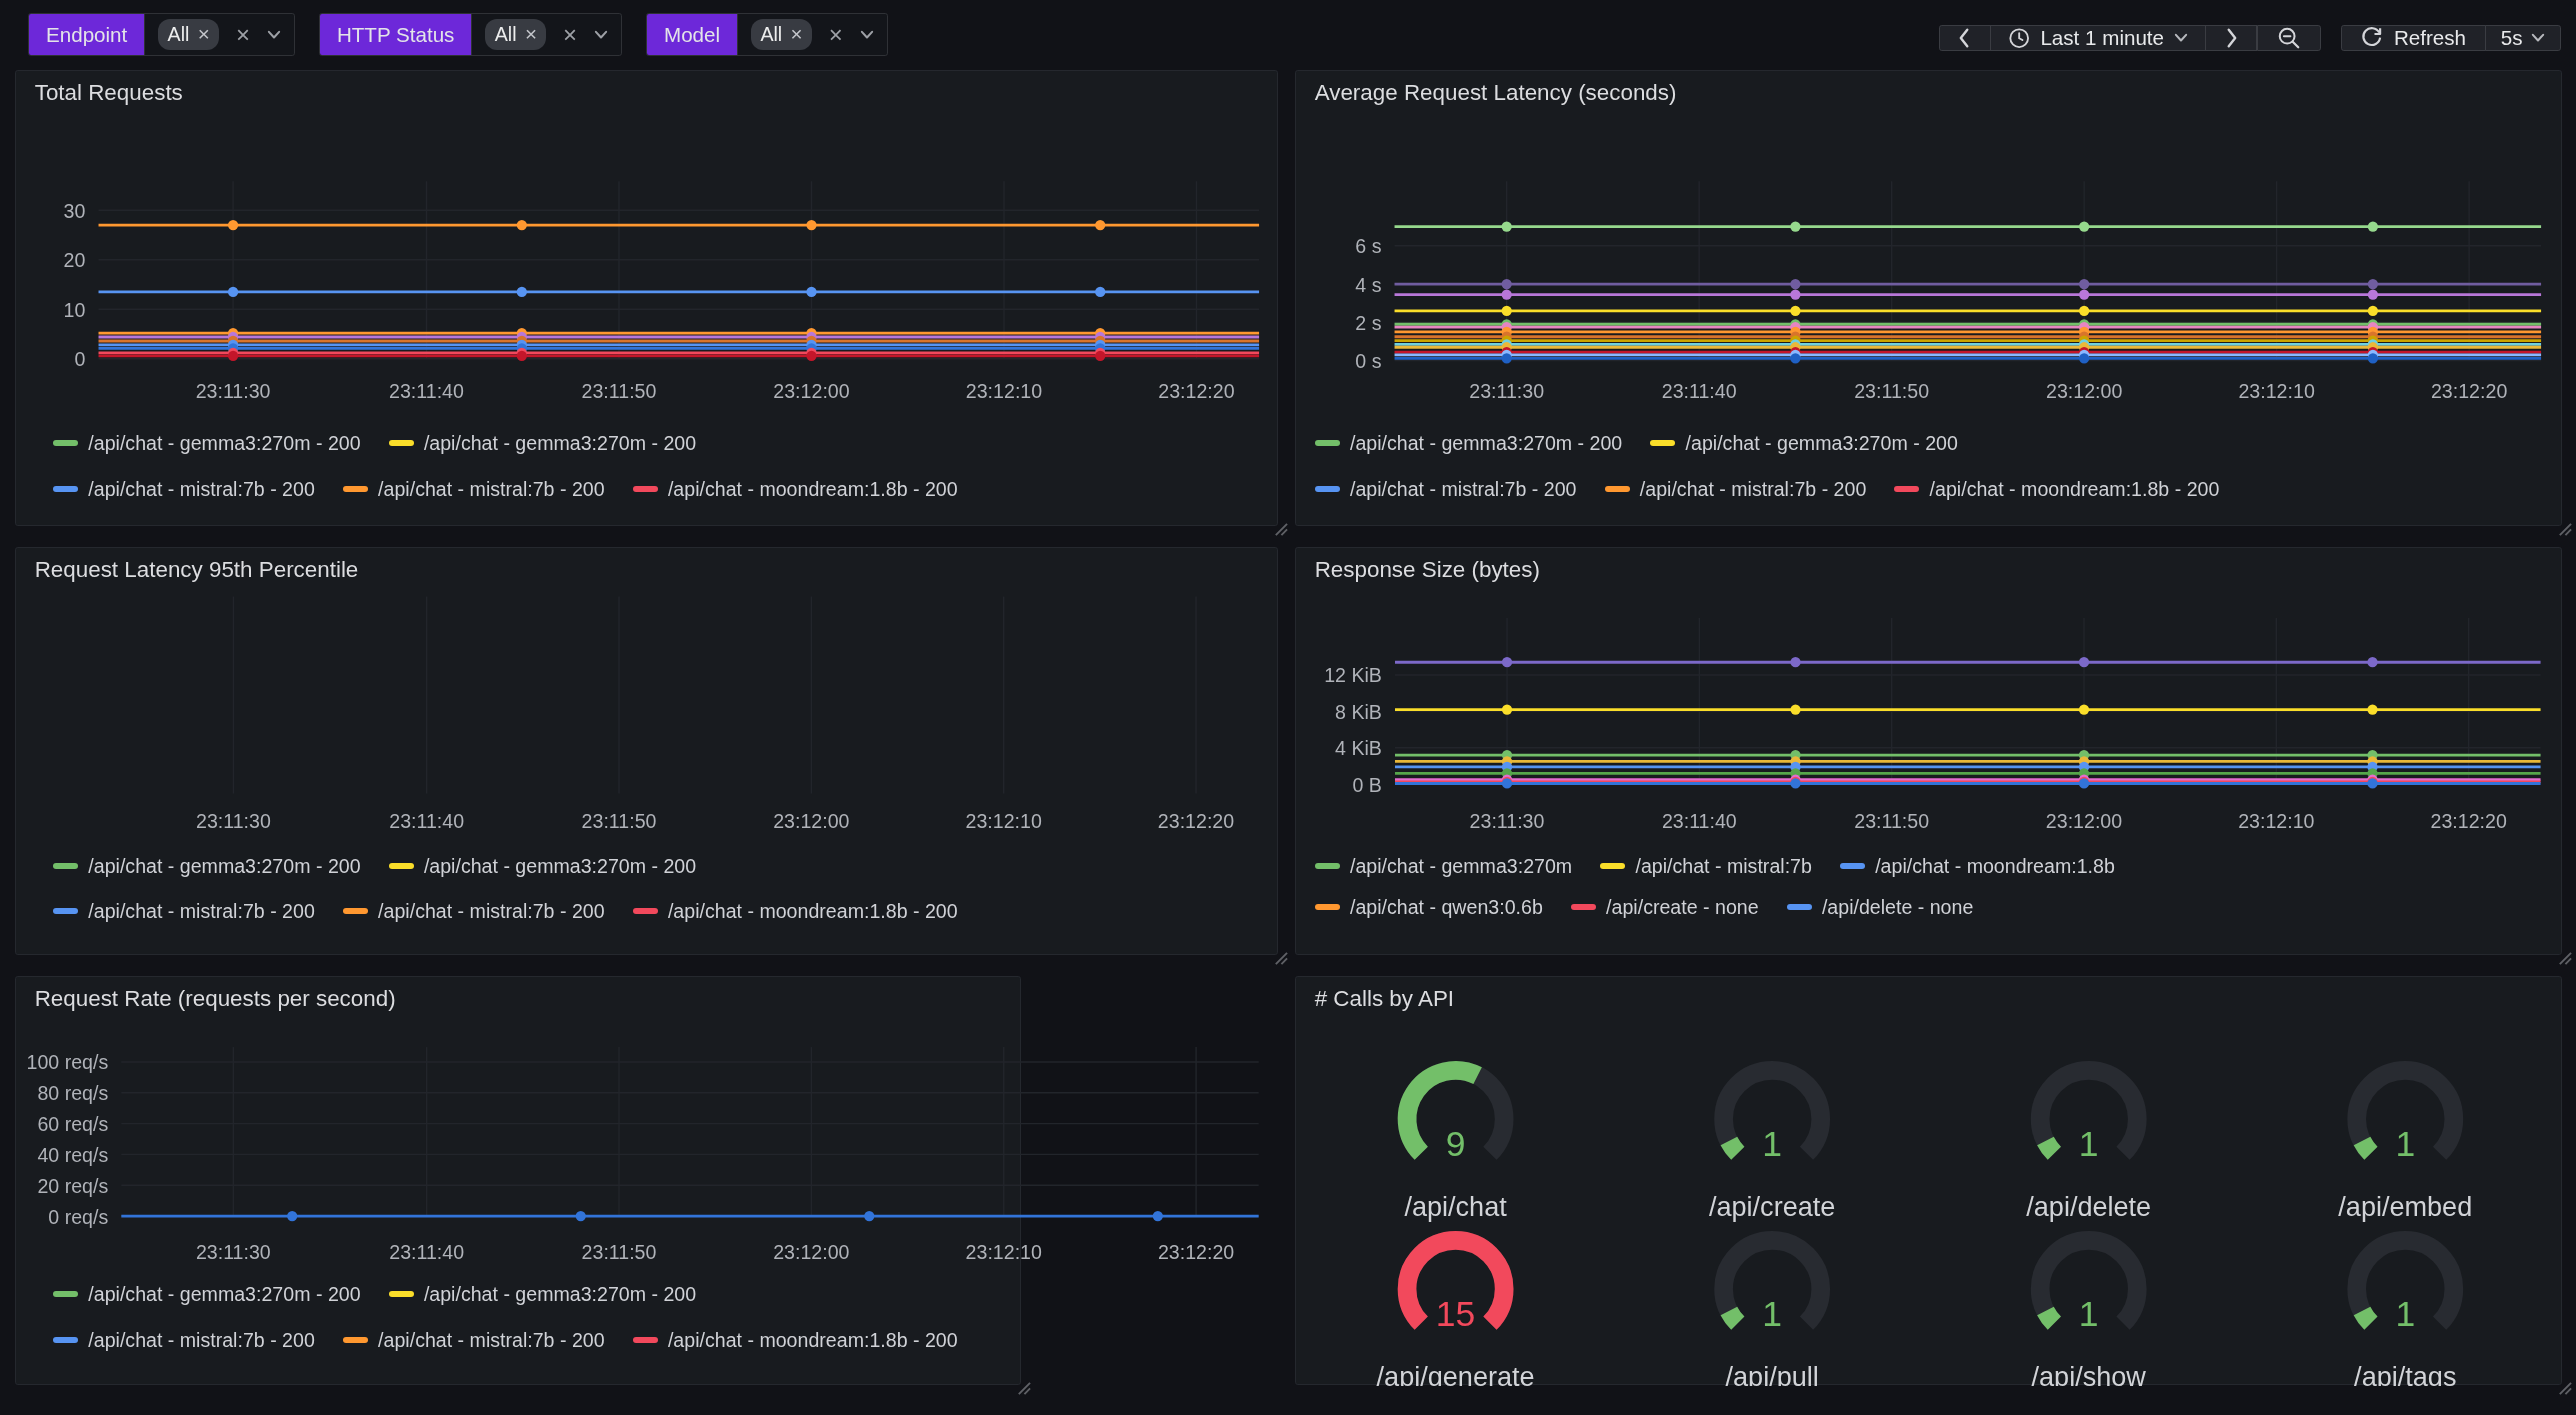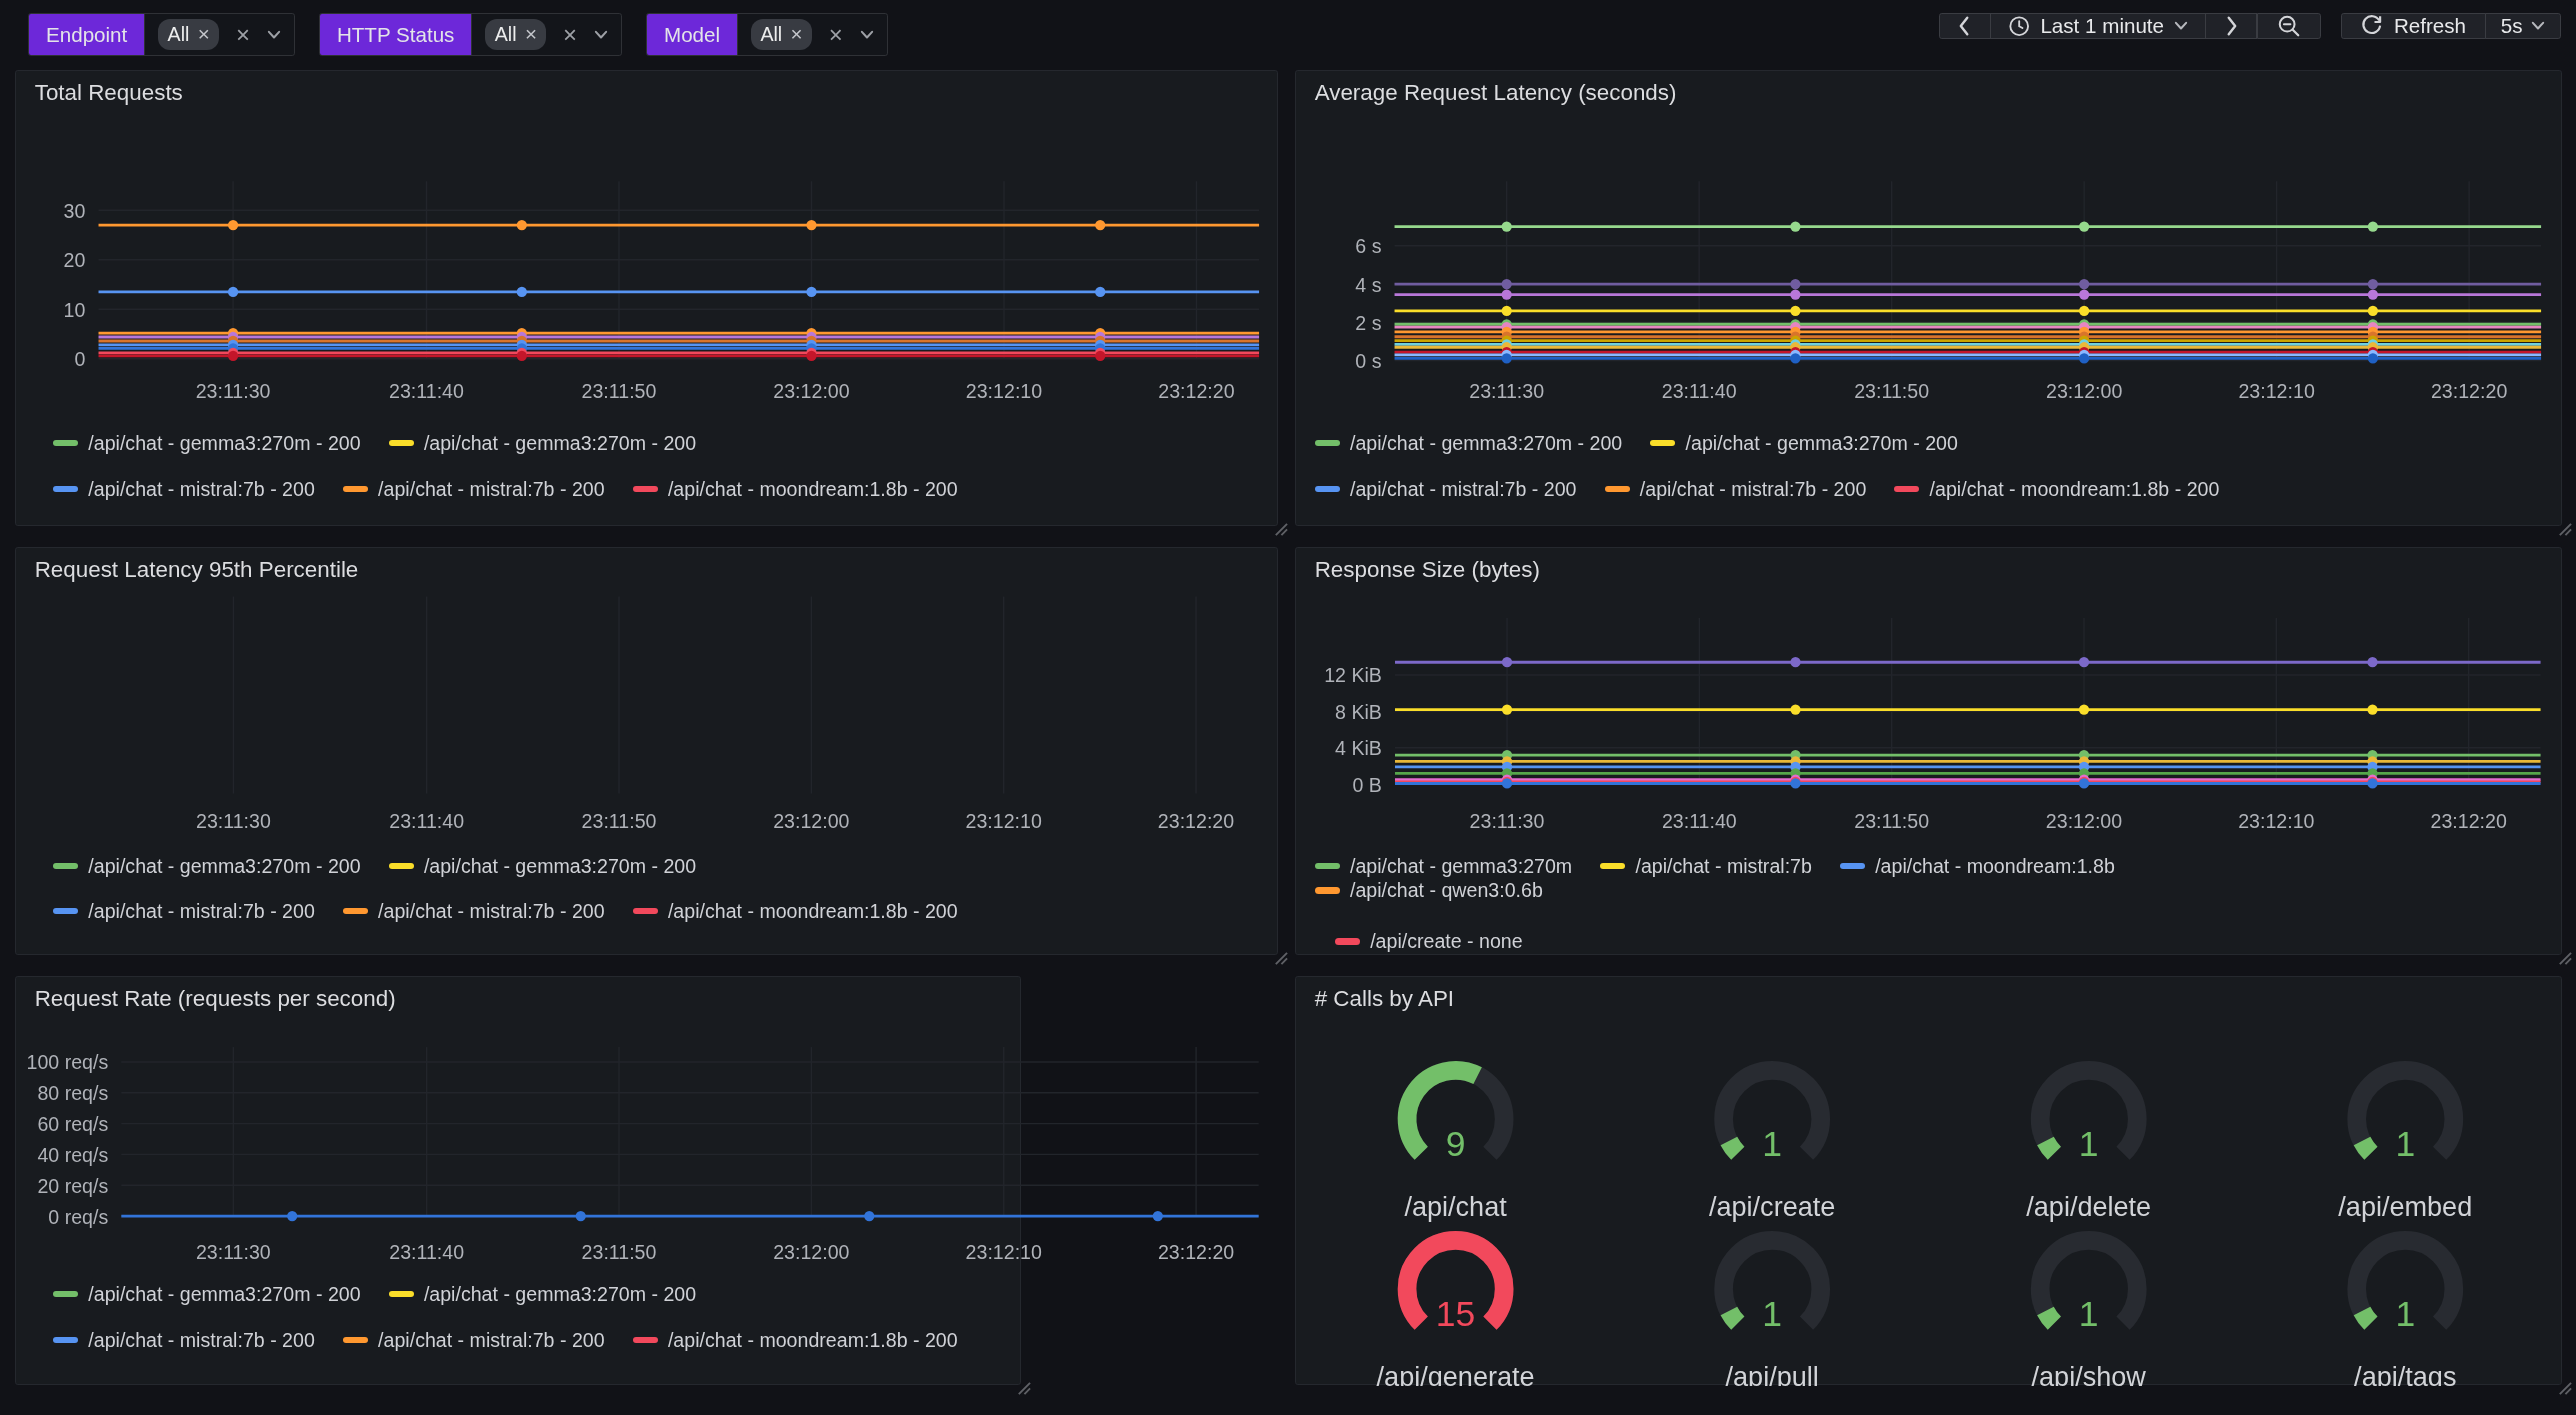--- a/index.html
+++ b/index.html
@@ -10,21 +10,21 @@
   .filters{position:absolute;left:28px;top:13px;display:flex;gap:24px;}
   .filter-group{display:flex;align-items:stretch;height:41px;border:0.9px solid #2f3136;border-radius:2.8px;background:#13151a;}
   .filter-label{display:flex;align-items:center;padding:0 17px;background:#6d28d9;color:#e3e4e8;
                 font-size:20.6px;font-weight:500;border-right:0.9px solid #2f3136;border-radius:1.9px 0 0 1.9px;}
   .filter-value{display:flex;align-items:center;gap:15px;padding:0 13px;}
   .chip{display:flex;align-items:center;gap:8.4px;background:#383b42;color:#eceded;border-radius:12px;
         padding:3.7px 9.3px;font-size:19.6px;cursor:pointer;}
   .chip-x{color:#c4c6cb;font-size:20.6px;line-height:1;}
   .clear-x{color:#9da0a6;font-size:24px;line-height:1;cursor:pointer;padding:0 1.9px;}
   .caret{display:flex;align-items:center;}
-  .rightbar{position:absolute;right:15px;top:13px;display:flex;align-items:flex-start;height:50px;}
+  .rightbar{position:absolute;right:15px;top:13px;display:flex;align-items:center;height:50px;}
   .btn{display:flex;align-items:center;justify-content:center;gap:10.3px;background:#202228;
        border:0.9px solid #3a3c42;color:#e8e9eb;font-size:20.6px;font-weight:500;cursor:pointer;margin-left:7px;}
   .btn+.btn{margin-left:-0.9px;}
   .btn.first{border-radius:2.8px 0 0 2.8px;} .btn.last{border-radius:0 2.8px 2.8px 0;}
   .nav-btn{width:50px;font-size:28px;color:#d4d5d9;}
   .picker{padding:0 17px;}
   .zoomout{width:62px;}
   .grp-gap{width:13px;}
   .refresh-btn{padding:0 18.7px;}
   .interval-btn{padding:0 15px;gap:8.4px;}
@@ -478,21 +478,21 @@
           </div>
           <div class="legend-item">
             <span class="swatch" style="background:#fade2a"></span>
             <span class="legend-label">/api/chat - mistral:7b</span>
           </div>
           <div class="legend-item">
             <span class="swatch" style="background:#5794f2"></span>
             <span class="legend-label">/api/chat - moondream:1.8b</span>
           </div>
         </div>
-        <div class="legend-row" style="left: 18.7px; top: 331px; flex-direction: column;">
+        <div class="legend-row" style="left: 18.7px; top: 347px;">
           <div class="legend-item">
             <span class="swatch" style="background:#ff9830"></span>
             <span class="legend-label">/api/chat - qwen3:0.6b</span>
           </div>
           <div class="legend-item">
             <span class="swatch" style="background:#f2495c"></span>
             <span class="legend-label">/api/create - none</span>
           </div>
           <div class="legend-item">
             <span class="swatch" style="background:#5794f2"></span>

